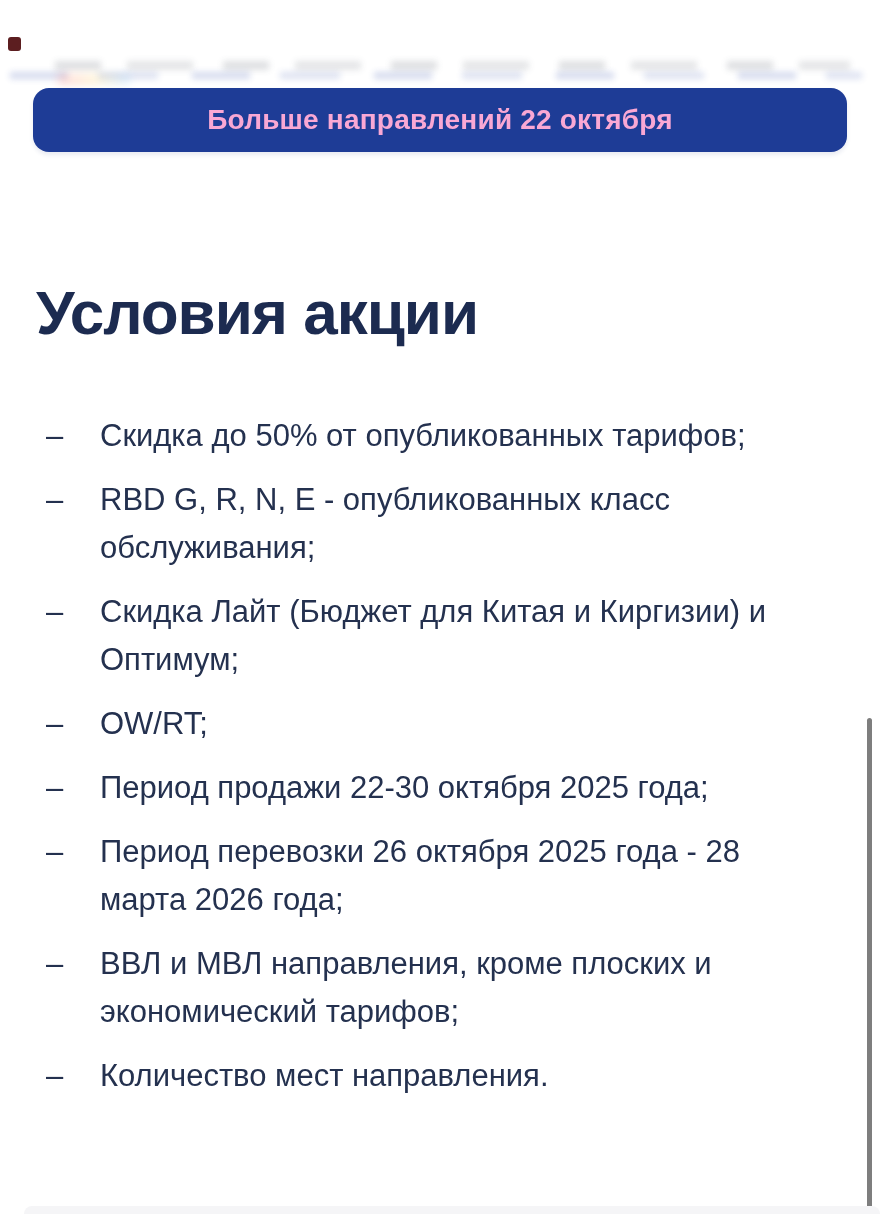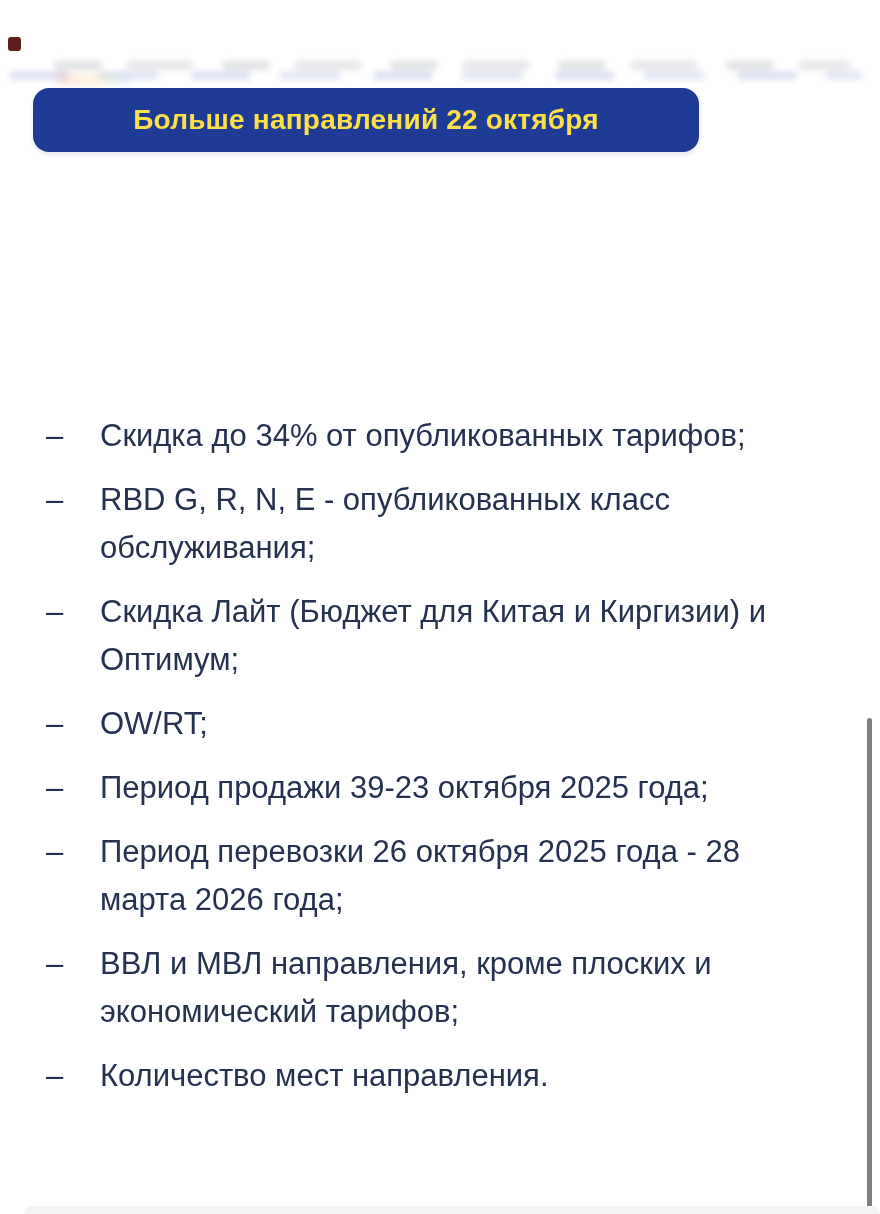--- a/index.html
+++ b/index.html
@@ -51,24 +51,24 @@
       rgba(255,120,120,0.45), rgba(255,215,120,0.45), rgba(130,200,255,0.40));
     filter: blur(4px);
     opacity: 0.6;
   }
 
   
   .cta {
     position: absolute;
     left: 33px;
     top: 88px;
-    width: 666px;
+    width: 814px;
     height: 64px;
     background: #1e3c96;
-    color: #fde047;
+    color: #f9a8d4;
     border: none;
     border-radius: 16px;
     font-family: inherit;
     font-size: 28px;
     font-weight: 600;
     letter-spacing: 0.2px;
     cursor: pointer;
     box-shadow: 0 3px 4px rgba(40, 60, 130, 0.10);
   }
 
@@ -140,41 +140,42 @@
 <div class="screen">
 
   <span class="red-marker"></span>
 
   <div class="ghost-row-a"></div>
   <div class="ghost-row-b"></div>
   <div class="ghost-color"></div>
 
   <button class="cta">Больше направлений 22 октября</button>
 
+  <h1 class="page-title">Условия акции</h1>
 
   <ul class="conditions">
       <li class="condition-item">
         <span class="condition-dash">–</span>
-        <span class="condition-text">Скидка до 34% от опубликованных тарифов;</span>
+        <span class="condition-text">Скидка до 50% от опубликованных тарифов;</span>
       </li>
       <li class="condition-item">
         <span class="condition-dash">–</span>
         <span class="condition-text">RBD G, R, N, E - опубликованных класс обслуживания;</span>
       </li>
       <li class="condition-item">
         <span class="condition-dash">–</span>
         <span class="condition-text">Скидка Лайт (Бюджет для Китая и Киргизии) и Оптимум;</span>
       </li>
       <li class="condition-item">
         <span class="condition-dash">–</span>
         <span class="condition-text">OW/RT;</span>
       </li>
       <li class="condition-item">
         <span class="condition-dash">–</span>
-        <span class="condition-text">Период продажи 39-23 октября 2025 года;</span>
+        <span class="condition-text">Период продажи 22-30 октября 2025 года;</span>
       </li>
       <li class="condition-item">
         <span class="condition-dash">–</span>
         <span class="condition-text">Период перевозки 26 октября 2025 года - 28 марта 2026 года;</span>
       </li>
       <li class="condition-item">
         <span class="condition-dash">–</span>
         <span class="condition-text">ВВЛ и МВЛ направления, кроме плоских и экономический тарифов;</span>
       </li>
       <li class="condition-item">

